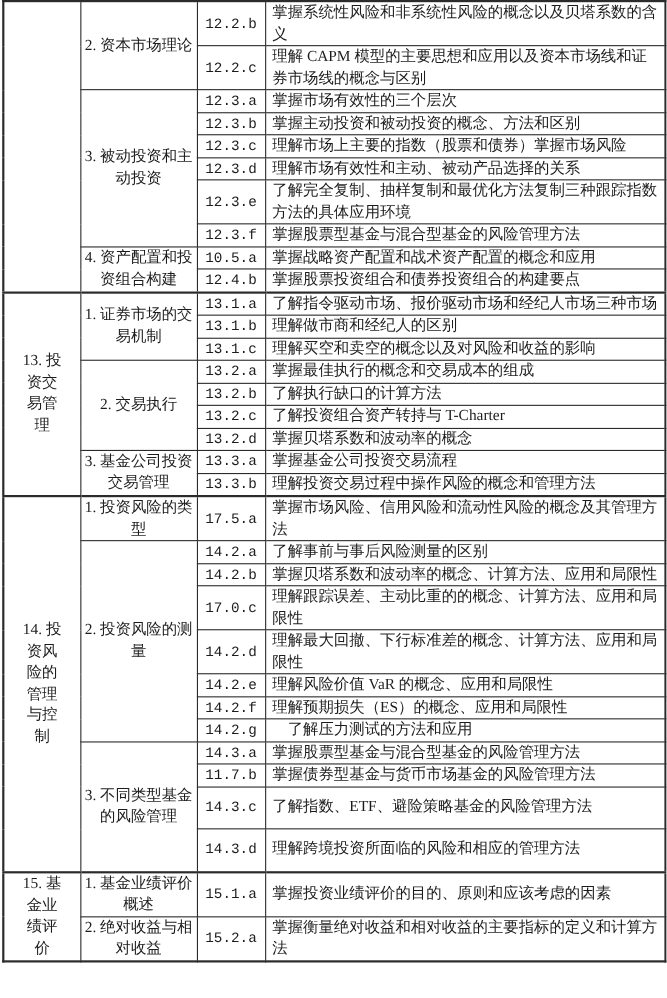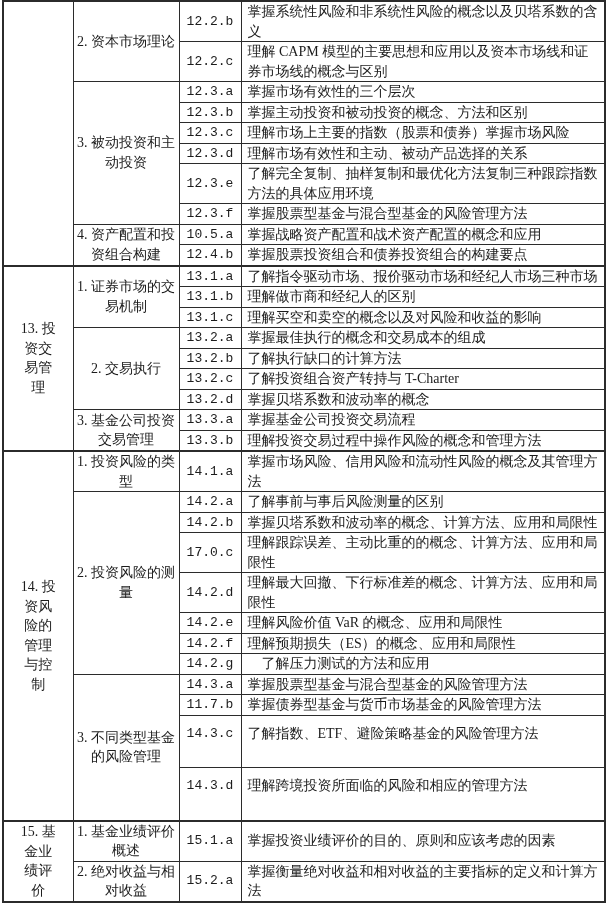--- a/index.html
+++ b/index.html
@@ -48,21 +48,21 @@
     text-align: center;
     font-family: "Liberation Mono", "DejaVu Sans Mono", monospace;
     font-size: 13px;
   }
   td.col-desc {
     text-align: left;
     padding: 0 6px;
   }
   tr.tall td.col-code, tr.tall td.col-desc {
     padding-top: 8px;
-    padding-bottom: 24px;
+    padding-bottom: 10px;
   }
 </style>
 </head>
 <body>
 
 <div class="page">
   <table class="syllabus">
     <colgroup>
       <col style="width:70px">
       <col style="width:106px">
@@ -150,21 +150,21 @@
           <td class="col-code">13.3.a</td>
           <td class="col-desc">掌握基金公司投资交易流程</td>
         </tr>
         <tr>
           <td class="col-code">13.3.b</td>
           <td class="col-desc">理解投资交易过程中操作风险的概念和管理方法</td>
         </tr>
         <tr class="chapter-start">
           <td class="col-chapter" rowspan="12">14. 投资风险的管理与控制</td>
           <td class="col-section" rowspan="1">1. 投资风险的类型</td>
-          <td class="col-code">14.1.a</td>
+          <td class="col-code">17.5.a</td>
           <td class="col-desc">掌握市场风险、信用风险和流动性风险的概念及其管理方法</td>
         </tr>
         <tr>
           <td class="col-section" rowspan="7">2. 投资风险的测量</td>
           <td class="col-code">14.2.a</td>
           <td class="col-desc">了解事前与事后风险测量的区别</td>
         </tr>
         <tr>
           <td class="col-code">14.2.b</td>
           <td class="col-desc">掌握贝塔系数和波动率的概念、计算方法、应用和局限性</td>

